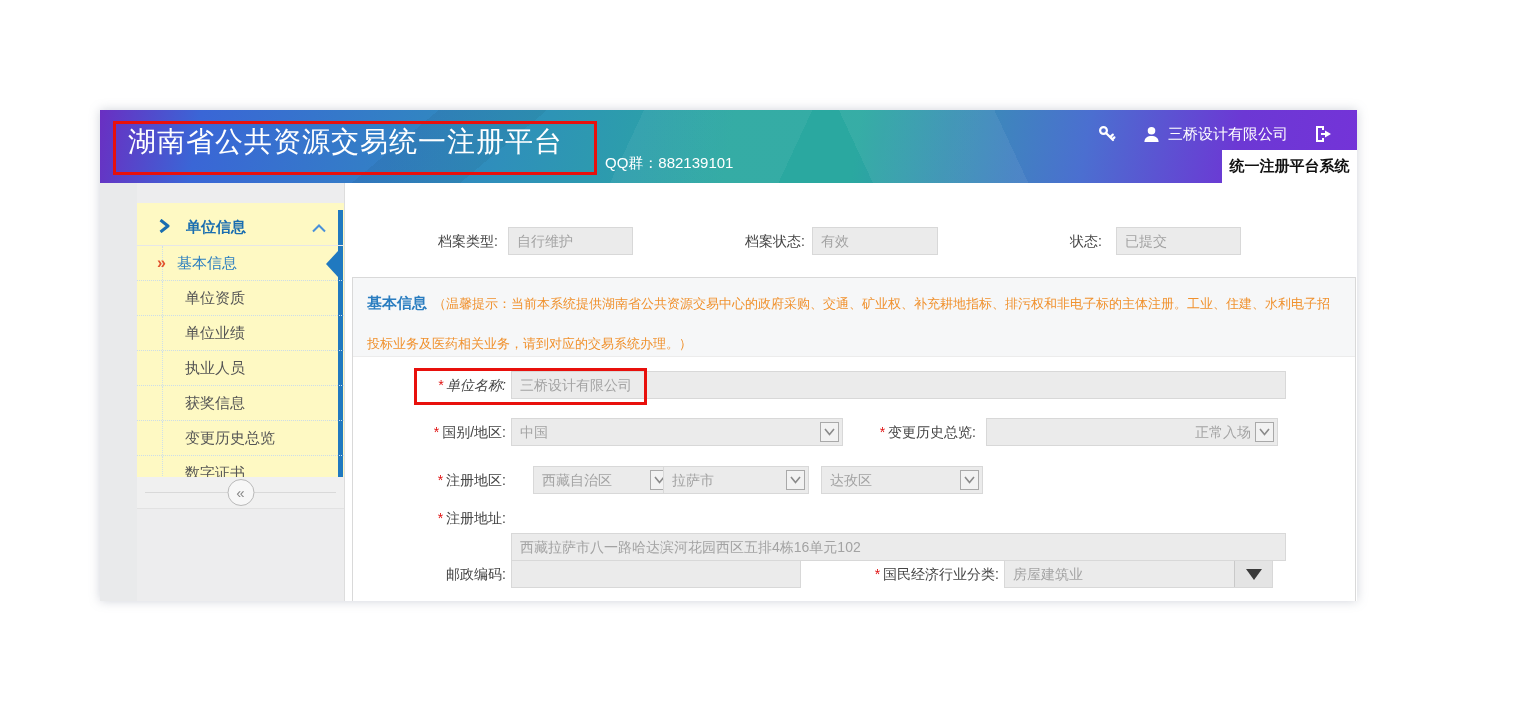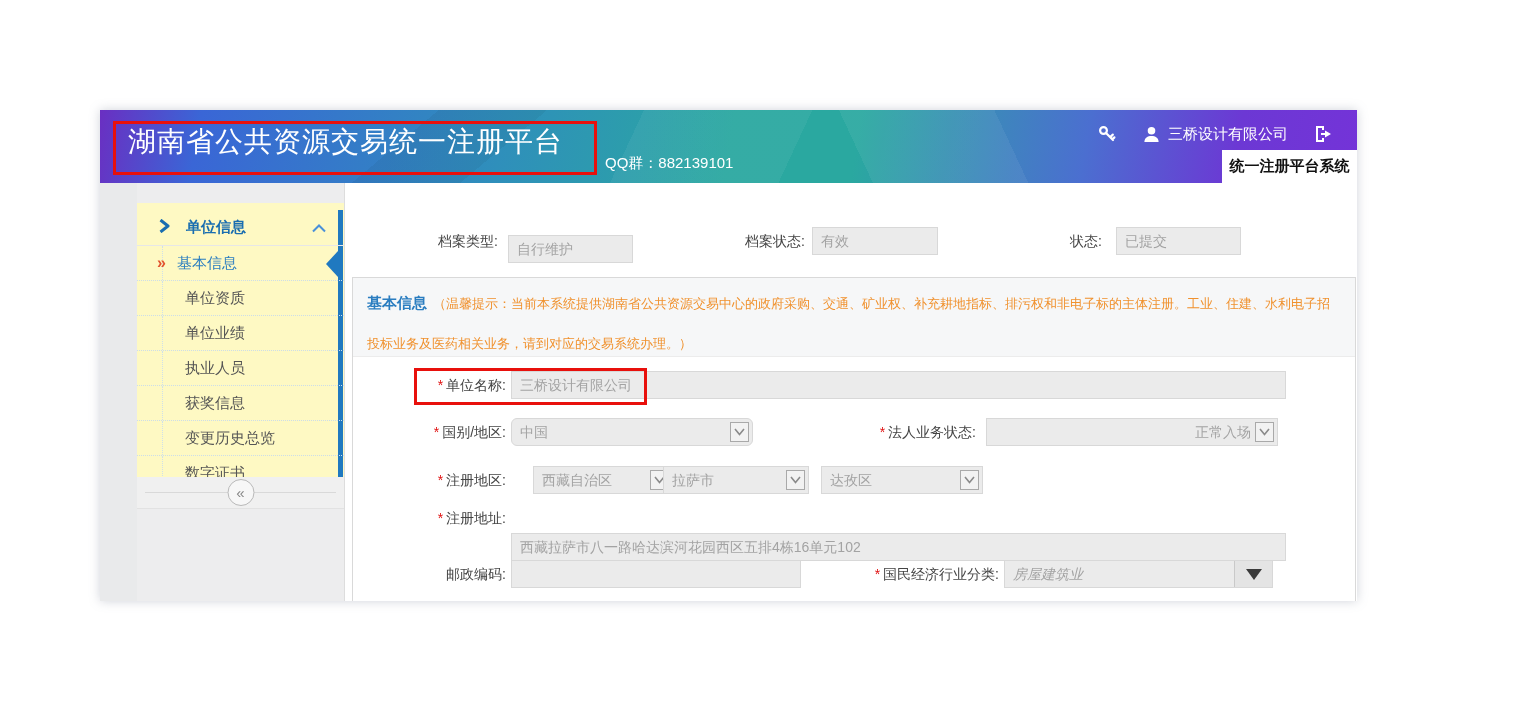--- a/index.html
+++ b/index.html
@@ -147,46 +147,46 @@
         <div class="collapse-btn">
           <span>«</span>
         </div>
       </div>
       <div class="side-fill"></div>
     </div>
 
     <div class="main">
 
       <div class="sr-label" style="left:0; top:44px; width:153px;">档案类型:</div>
-      <div class="ro" style="left:163px; top:52px; width:125px;">自行维护</div>
+      <div class="ro" style="left:163px; top:44px; width:125px;">自行维护</div>
       <div class="sr-label" style="left:280px; top:44px; width:180px;">档案状态:</div>
       <div class="ro" style="left:467px; top:44px; width:126px;">有效</div>
       <div class="sr-label" style="left:600px; top:44px; width:157px;">状态:</div>
       <div class="ro" style="left:771px; top:44px; width:125px;">已提交</div>
 
       <div class="panel">
         <div class="panel-head">
           <span class="ttl">基本信息</span><span class="hint">（温馨提示：当前本系统提供湖南省公共资源交易中心的政府采购、交通、矿业权、补充耕地指标、排污权和非电子标的主体注册。工业、住建、水利电子招投标业务及医药相关业务，请到对应的交易系统办理。）</span>
         </div>
 
         <div class="anno-name"></div>
 
-        <div class="frow-label" style="left:0; top:93px; width:153px;"><span class="req">*</span><span>单位名称:</span></div>
+        <div class="frow-label" style="left:0; top:93px; width:153px;font-style:italic;"><span class="req">*</span><span>单位名称:</span></div>
         <div class="field" style="left:158px; top:93px; width:775px;">三桥设计有限公司</div>
 
         <div class="frow-label" style="left:0; top:140px; width:153px;"><span class="req">*</span><span>国别/地区:</span></div>
-        <div class="field sel" style="left:158px; top:140px; width:242px;border-radius:6px;">
+        <div class="field sel" style="left:158px; top:140px; width:332px;">
           <span>中国</span>
           <span class="sel-btn">
               <svg width="11" height="8" viewBox="0 0 11 8">
                 <path d="M1 1 L5.5 6.5 L10 1" stroke="#8a8a8a" stroke-width="1.6" fill="none"></path>
               </svg>
             </span>
         </div>
-        <div class="frow-label" style="left:420px; top:140px; width:203px;"><span class="req">*</span><span>法人业务状态:</span></div>
+        <div class="frow-label" style="left:420px; top:140px; width:203px;"><span class="req">*</span><span>变更历史总览:</span></div>
         <div class="field sel" style="left:633px; top:140px; width:292px;text-align:right;">
           <span>正常入场</span>
           <span class="sel-btn">
               <svg width="11" height="8" viewBox="0 0 11 8">
                 <path d="M1 1 L5.5 6.5 L10 1" stroke="#8a8a8a" stroke-width="1.6" fill="none"></path>
               </svg>
             </span>
         </div>
 
         <div class="frow-label" style="left:0; top:188px; width:153px;"><span class="req">*</span><span>注册地区:</span></div>
@@ -214,21 +214,21 @@
               </svg>
             </span>
         </div>
 
         <div class="frow-label" style="left:0; top:226px; width:153px;"><span class="req">*</span><span>注册地址:</span></div>
         <div class="field" style="left:158px; top:235px; width:775px;margin-top:20px;">西藏拉萨市八一路哈达滨河花园西区五排4栋16单元102</div>
 
         <div class="frow-label" style="left:0; top:282px; width:153px;"><span>邮政编码:</span></div>
         <div class="field" style="left:158px; top:282px; width:290px;"></div>
         <div class="frow-label" style="left:420px; top:282px; width:226px;"><span class="req">*</span><span>国民经济行业分类:</span></div>
-        <div class="field" style="left:651px; top:282px; width:269px; padding-right:44px;font-style:italic;">
+        <div class="field" style="left:651px; top:282px; width:269px; padding-right:44px;">
           <span>房屋建筑业</span>
           <span class="dd-btn">
               <i class="tri-down"></i>
             </span>
         </div>
 
       </div>
     </div>
   </div>
 </div>

